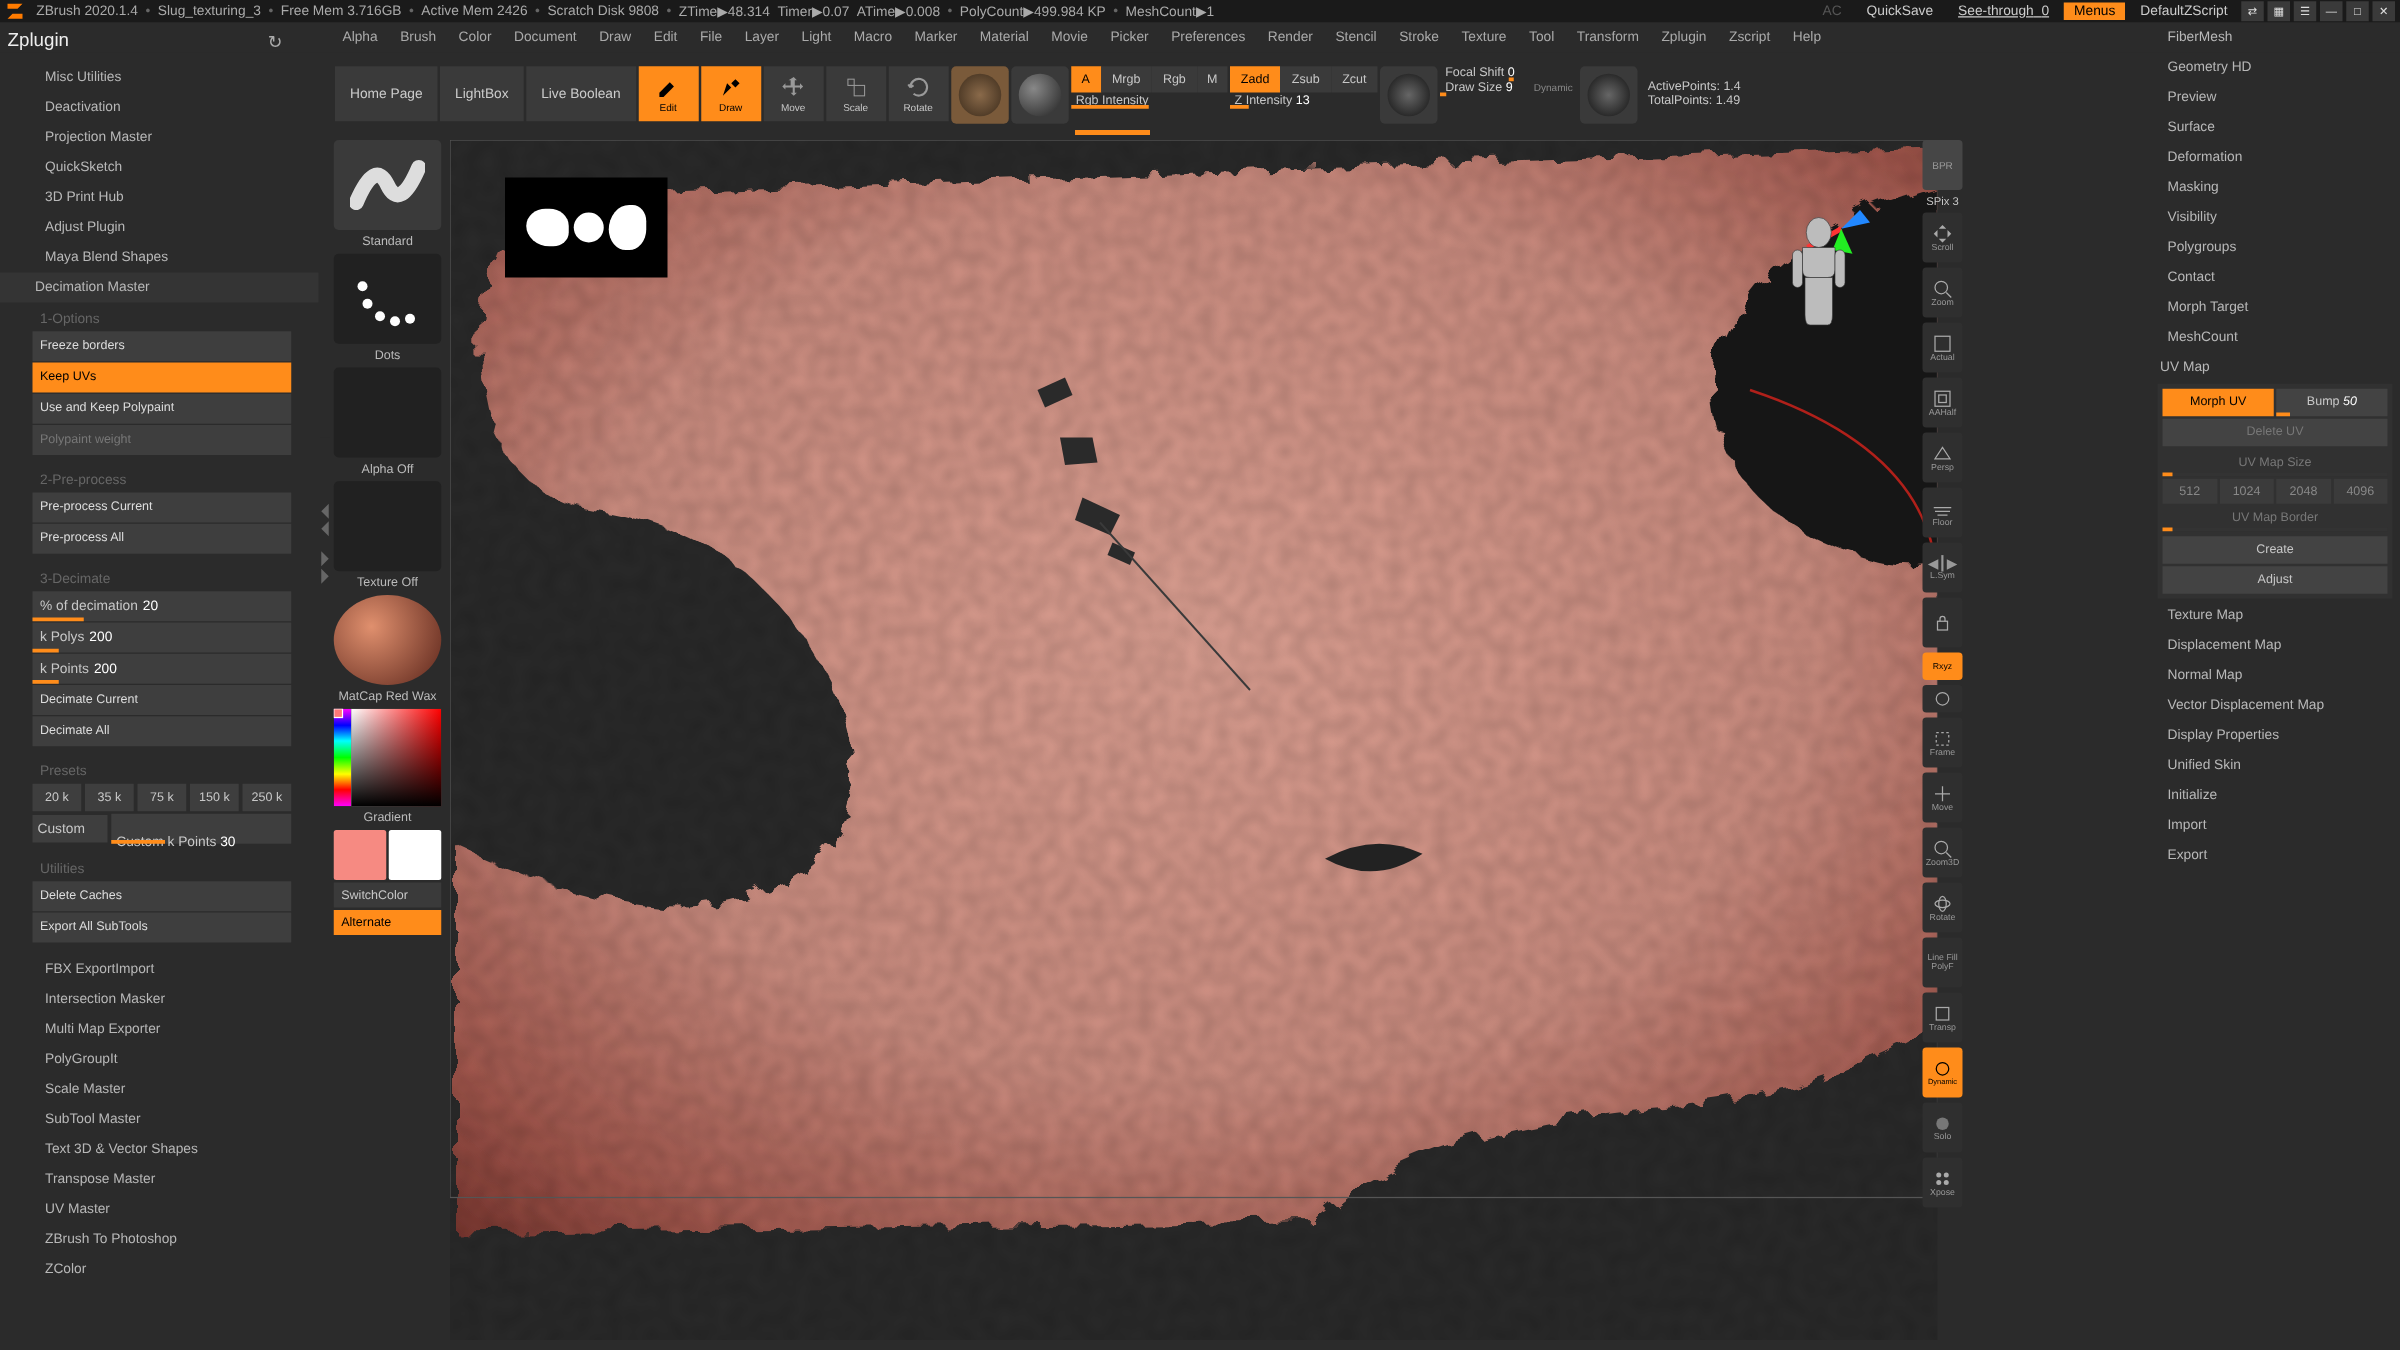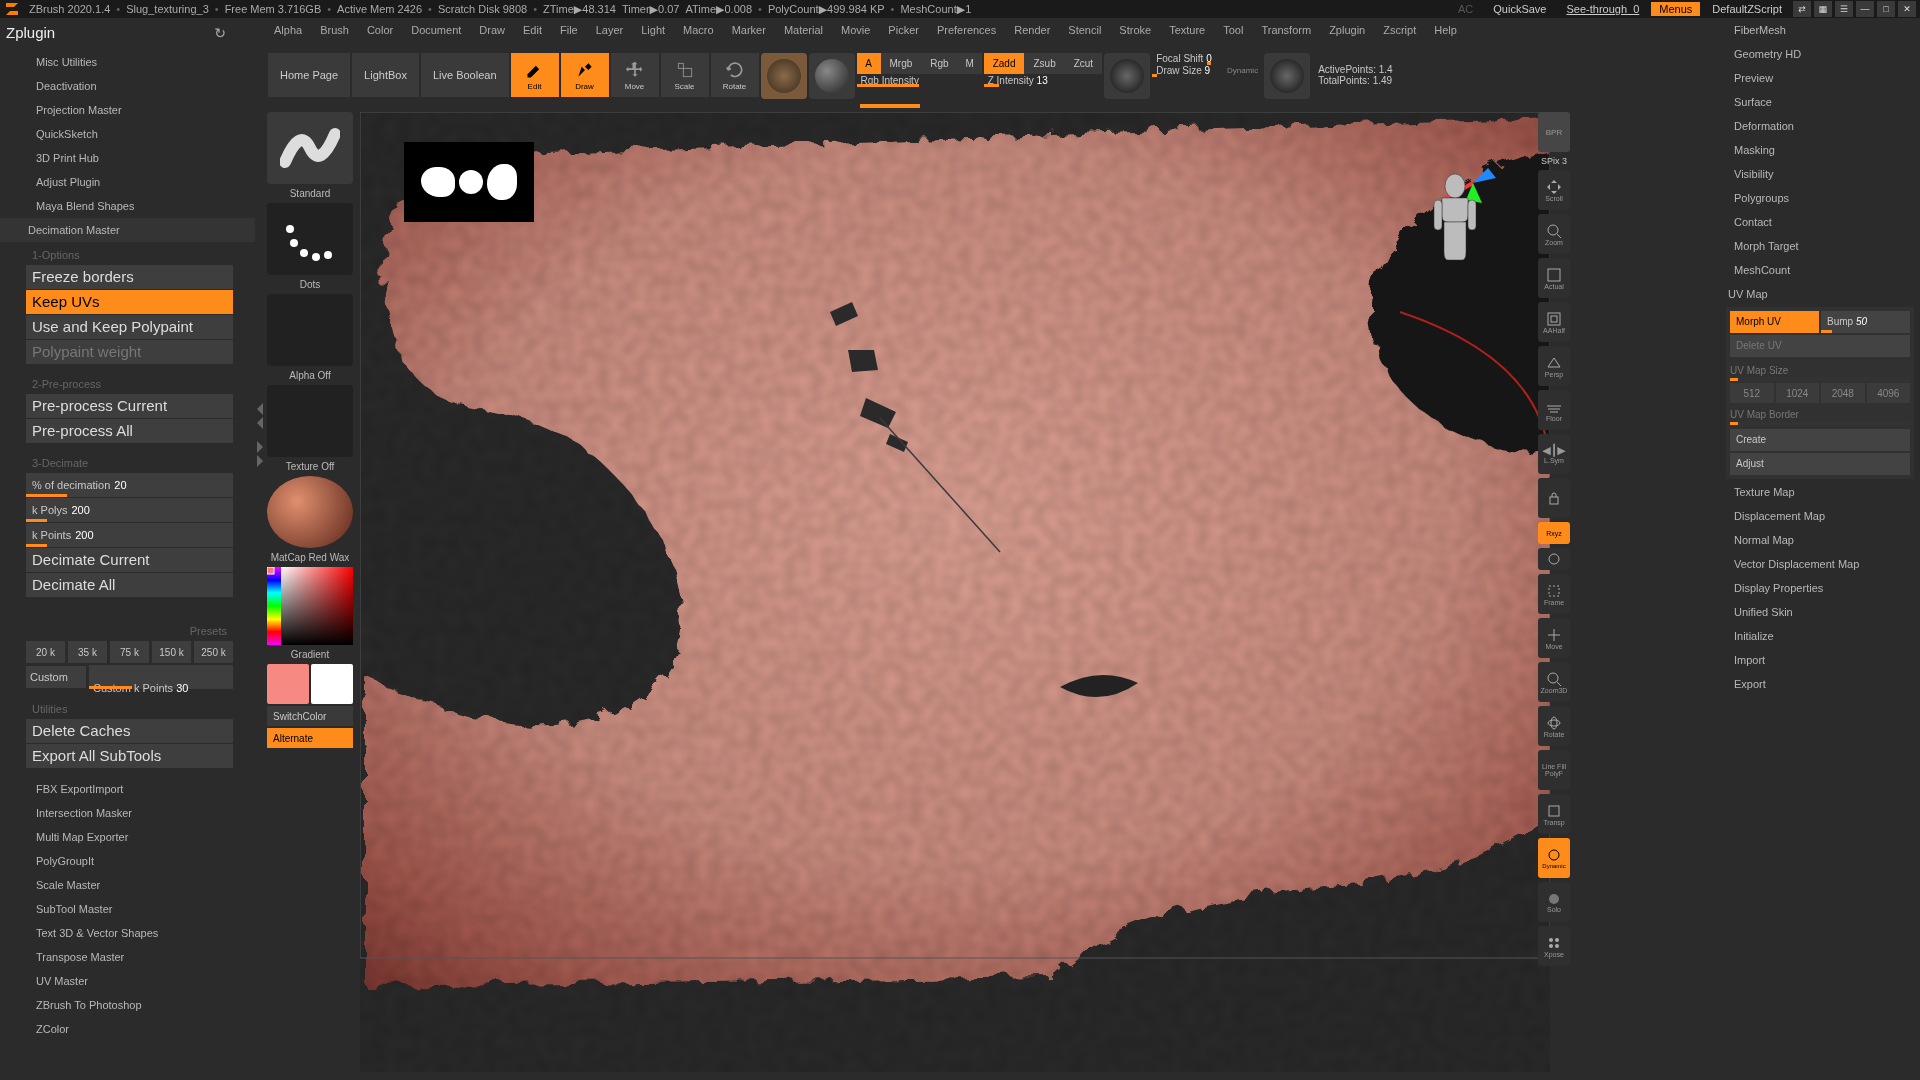--- a/index.html
+++ b/index.html
@@ -19,21 +19,21 @@
 .menubar { height:24px; display:flex; align-items:center; padding-left:265px; background:#2b2b2b; font-size:11px; }
 .menubar span { padding:4px 9px; color:#aaa; cursor:pointer; }
 .zplugin-title { position:absolute; top:24px; left:6px; font-size:15px; color:#eee; display:flex; align-items:center; gap:6px; width:220px; }
 .zplugin-title .reload { margin-left:auto; font-size:14px;color:#aaa; }
 
 
 .leftpanel { position:absolute; top:50px; left:0; width:255px; bottom:0; overflow:hidden; font-size:11px; }
 .leftpanel .item { padding:3px 8px 3px 36px; height:24px; display:flex; align-items:center; color:#b8b8b8; }
 .leftpanel .subpanel { margin:3px 22px 3px 26px; }
 .leftpanel .secthead { color:#666; font-size:11px; padding:4px 6px; }
-.leftpanel .btn { display:block; background:#3e3e3e; height:24px; line-height:24px; padding:0 6px; margin-bottom:1px; color:#ddd; font-size:15px; position:relative; }
+.leftpanel .btn { display:block; background:#3e3e3e; height:24px; line-height:24px; padding:0 6px; margin-bottom:1px; color:#ddd; font-size:10px; position:relative; }
 .leftpanel .btn.active { background:#ff8c1a; color:#000; }
 .leftpanel .btn.dim { color:#777; }
 .leftpanel .slider { display:flex; align-items:center; background:#3e3e3e; height:24px; padding:0 6px; margin-bottom:1px; position:relative; }
 .leftpanel .slider .val { margin-left:4px; color:#fff; }
 .leftpanel .slider .bar { position:absolute; bottom:0; left:0; height:3px; background:#ff8c1a; }
 .preset-row { display:flex; gap:3px; margin-bottom:2px; }
 .preset-row .p { background:#3e3e3e; flex:1; height:22px; display:flex;align-items:center;justify-content:center; font-size:10px; }
 .custom-row{display:flex;gap:3px;align-items:center;}
 .custom-row .c1{background:#3e3e3e;width:60px;height:22px;line-height:22px;padding:0 4px;}
 .custom-row .c2{background:#3e3e3e;flex:1;height:22px;line-height:22px;padding:12px 4px;position:relative;}
@@ -74,21 +74,21 @@
 .vp-dude{position:absolute;top:60px;right:60px;}
 
 
 .rightnav{position:absolute;top:112px;right:350px;width:32px;display:flex;flex-direction:column;gap:4px;}
 .rightnav .nbtn{height:40px;background:#2f2f2f;display:flex;flex-direction:column;align-items:center;justify-content:center;font-size:7px;color:#999;border-radius:3px;}
 .rightnav .nbtn.bpr{background:#464646;font-size:8px;}
 .rightnav .nbtn.orange{background:#ff8c1a;color:#000;}
 .rightnav .spix{font-size:9px;text-align:center;}
 
 
-.rightpanel{position:absolute;top:18px;right:0;width:200px;bottom:0;}
+.rightpanel{position:absolute;top:18px;right:0;width:200px;bottom:0;text-align:center;}
 .rightpanel .item{padding:3px 8px 3px 14px;height:24px;display:flex;align-items:center;color:#b8b8b8;font-size:11px;}
 .rightpanel .uv-sub{background:#313131;margin:1px 6px;padding:4px;}
 .rightpanel .uv-row{display:flex;gap:2px;margin-bottom:2px;align-items:center;}
 .rightpanel .uv-btn{background:#434343;flex:1;height:22px;line-height:22px;padding:0 6px;font-size:10px;}
 .rightpanel .uv-btn.orange{background:#ff8c1a;color:#000;}
 .rightpanel .uv-btn.dim{color:#777;}
 .rightpanel .sizrow{display:flex;gap:2px;}
 .rightpanel .sizrow .s{background:#3b3b3b;flex:1;height:20px;display:flex;align-items:center;justify-content:center;font-size:10px;color:#888;}
 
 
@@ -203,21 +203,21 @@
         <div class="bar" style="width:10%"></div>
       </div>
     <div class="slider">
         <span>k Points</span>
         <span class="val">200</span>
         <div class="bar" style="width:10%"></div>
       </div>
     <div class="btn">Decimate Current</div>
     <div class="btn">Decimate All</div>
 
-    <div class="secthead" style="margin-top:24px;text-align:right;">Presets</div>
+    <div class="secthead" style="margin-top:10px;">Presets</div>
     <div class="preset-row">
       <div class="p">20 k</div>
       <div class="p">35 k</div>
       <div class="p">75 k</div>
       <div class="p">150 k</div>
       <div class="p">250 k</div>
     </div>
     <div class="custom-row">
       <div class="c1">Custom</div>
       <div class="c2"><span>Custom k Points</span> <span style="color:#fff;">30</span><div style="position:absolute;bottom:0;left:0;height:3px;width:30%;background:#ff8c1a;"></div></div>

